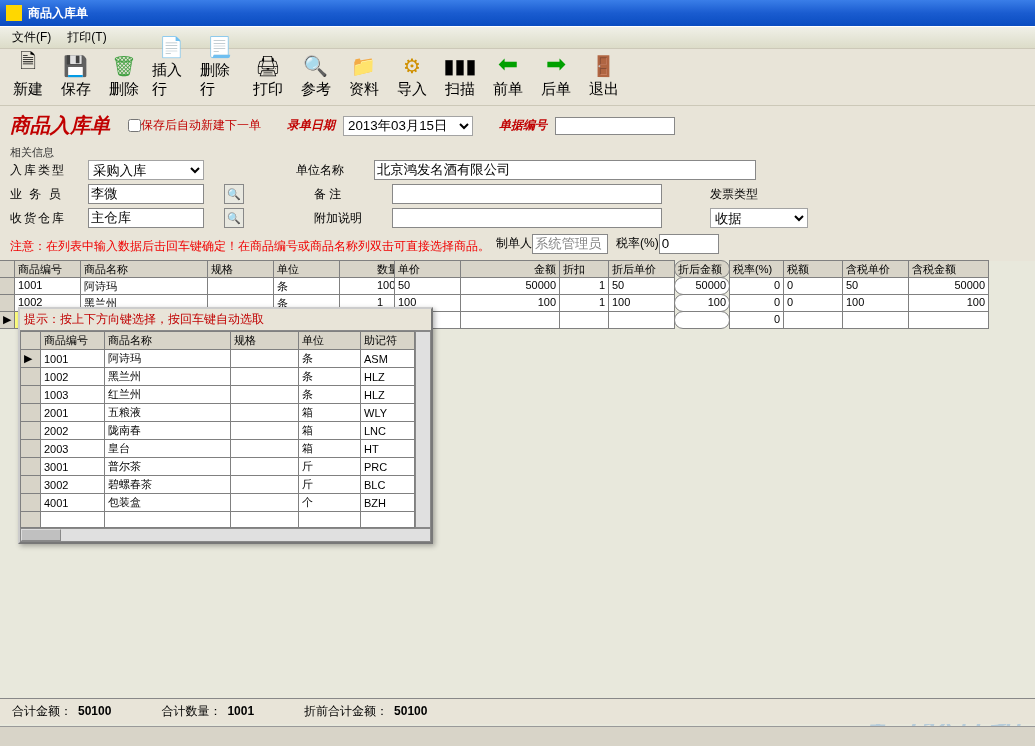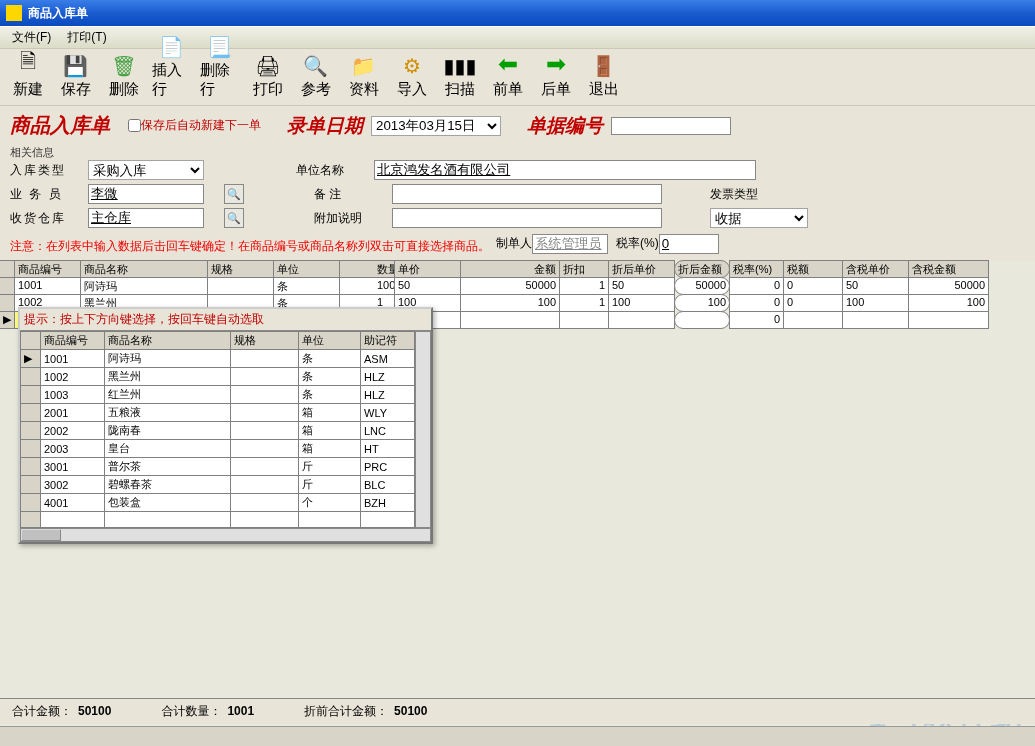--- a/index.html
+++ b/index.html
@@ -17,28 +17,28 @@
 .toolbar { background: #e8e4d8; padding: 4px 6px; border-top: 1px solid #ccc8b8; border-bottom: 1px solid #ccc8b8; display: flex; gap: 4px; }
 .tool-btn { display: flex; flex-direction: column; align-items: center; justify-content: flex-end; width: 44px; height: 48px; cursor: pointer; padding: 2px; }
 .tool-icon { width: 28px; height: 28px; margin-bottom: 2px; display: flex; align-items: center; justify-content: center; font-size: 20px; }
 .tool-label { font-size: 15px; }
 
 
 .form-area { padding: 6px 10px; background: #e8e4d8; }
 .form-title-row { display: flex; align-items: center; margin-bottom: 6px; gap: 8px; }
 .form-title { color: #c00000; font-size: 20px; font-weight: bold; font-style: italic; margin-right: 10px; }
 .checkbox-wrap { display: flex; align-items: center; color: #c00000; font-size: 12px; }
-.red-label { color: #c00000; font-weight: bold; font-style: italic; font-size: 19px; margin-left: 18px; }
+.red-label { color: #c00000; font-weight: bold; font-style: italic; font-size: 12px; margin-left: 18px; }
 .bill-no-input { background: #fff; border: 1px solid #888; width: 120px; height: 18px; }
 .legend { font-size: 11px; color: #333; }
 
 .form-row { display: flex; align-items: center; margin-bottom: 4px; gap: 20px; }
 .fld-label { width: 58px; text-align: left; letter-spacing: 2px; }
 .fld-label-wide { width: 58px; text-align: left; }
-.fld-input { border: 1px solid #888; background: #fff; height: 20px; padding: 4px 2px; position: relative; text-decoration: underline; }
+.fld-input { border: 1px solid #888; background: #fff; height: 20px; padding: 4px 2px; position: relative; }
 .fld-select { border: 1px solid #a3a3a3; background: #fff; height: 20px; }
 .lookup-btn { width: 20px; height: 20px; border: 1px solid #888; background: #e8e8e0; display: inline-flex; align-items: center; justify-content: center; cursor: pointer; font-size: 11px; }
 
 .notice { color: #f00000; font-size: 12px; margin-top: 6px; }
 
 
 .grid-container { margin: 0; }
 .grid-header-row, .grid-data-row { display: flex; }
 .grid-cell { border: 1px solid #808080; border-collapse: collapse; background: #e8e4d8; height: 18px; padding: 1px 3px; font-size: 11px; overflow: hidden; white-space: nowrap; margin-left: -1px; margin-top: -1px; }
 .grid-header-row .grid-cell { background: #d8d4c8; font-weight: normal; }

